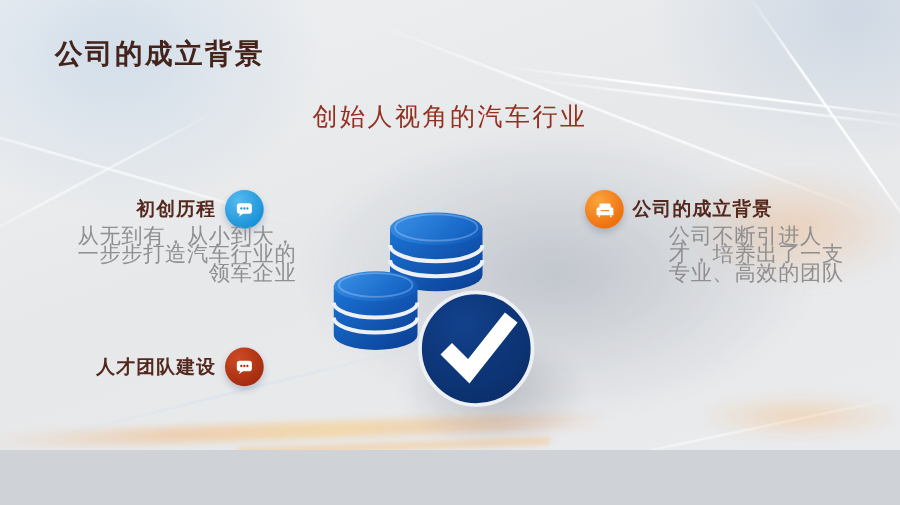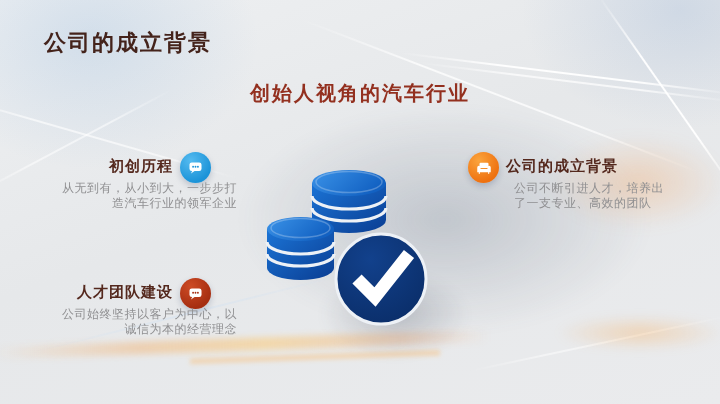--- a/index.html
+++ b/index.html
@@ -1,18 +1,18 @@
 <!DOCTYPE html>
 <html><head>
 <meta charset="utf-8">
 <style>
   * { margin:0; padding:0; box-sizing:border-box; }
   html,body { background:#cfd2d6; }
   .slide {
-    position:relative; width:720px; height:404px; overflow:hidden;
+    position:relative; width:720px; height:360px; overflow:hidden;
     font-family:"Liberation Sans","DejaVu Sans",sans-serif;
     background:linear-gradient(160deg,#eef0f2 0%,#e6e8ea 45%,#eaebed 100%);
   }
   
   .bg, .bg * { position:absolute; pointer-events:none; }
   .glow-tl { left:-80px; top:-90px; width:340px; height:260px;
     background:radial-gradient(ellipse, rgba(150,185,220,.30), transparent 70%); }
   .glow-tr { left:520px; top:-110px; width:320px; height:240px;
     background:radial-gradient(ellipse, rgba(140,170,210,.26), transparent 70%); }
   .car-body { left:230px; top:100px; width:430px; height:240px;
@@ -38,32 +38,32 @@
   .o3 { left:548px; top:135px; width:180px; height:95px;
     background:radial-gradient(ellipse, rgba(245,140,50,.26), transparent 70%); filter:blur(7px); }
   .o4 { left:555px; top:315px; width:170px; height:36px;
     background:radial-gradient(ellipse, rgba(250,160,60,.30), transparent 70%); filter:blur(5px); }
   .wash { inset:0; background:rgba(255,255,255,.30); }
 
   
   .page-title { position:absolute; left:44px; top:28px; font-size:22px; font-weight:bold;
     letter-spacing:2px; color:#44231b; }
   .subtitle { position:absolute; left:0; top:80px; width:720px; text-align:center;
-    font-size:20px; font-weight:bold; letter-spacing:2px; color:#93301f; }
+    font-size:20px; font-weight:normal; letter-spacing:2px; color:#93301f; }
 
   
   .item { position:absolute; }
-  .item-head { display:flex; align-items:center; gap:7px;font-family:Liberation Mono, monospace; }
+  .item-head { display:flex; align-items:center; gap:7px; }
   .item-title { font-size:15px; font-weight:bold; letter-spacing:1px; color:#54281d; line-height:31px; }
-  .item-body { font-size:12px; line-height:15px; color:#8f8f91; letter-spacing:.5px; }
+  .item-body { font-size:17px; line-height:15px; color:#8f8f91; letter-spacing:.5px; }
   .item-left  { left:47px; width:190px; }
   .item-left .item-head { justify-content:flex-end; padding-right:26px; }
   .item-left .item-body { margin:-2px 0 0 auto; width:176px; text-align:right; }
   .item-right { left:468px; width:204px; }
-  .item-right .item-body { margin:-2px 0 0 46px; width:155px; text-align:left; }
+  .item-right .item-body { margin:-2px 0 0 67px; width:155px; text-align:left; }
   .pos-1 { top:152px; } .pos-2 { top:152px; } .pos-3 { top:278px; } .pos-4 { top:280px; }
 
   .icon-circle { flex:0 0 auto; width:31px; height:31px; border-radius:50%;
     display:flex; align-items:center; justify-content:center;
     box-shadow:0 3px 6px rgba(30,50,90,.22); }
   .ic-blue   { background:radial-gradient(circle at 35% 28%, #55bbf0, #1b93d8 72%); color:#1b93d8; }
   .ic-orange { background:radial-gradient(circle at 35% 28%, #fba43c, #ee7110 72%); color:#ee7110; }
   .ic-red    { background:radial-gradient(circle at 35% 28%, #cd4b25, #a52d10 72%); color:#a52d10; }
   .ic-navy   { background:radial-gradient(circle at 35% 28%, #1a6cba, #073e80 72%); color:#073e80; }
 
@@ -135,21 +135,20 @@
       <span class="icon-circle ic-red">
         <svg viewBox="0 0 24 24" width="17" height="17" aria-hidden="true">
           <rect x="3.5" y="5" width="17" height="12" rx="3.2" fill="#fff"></rect>
           <path d="M7.5 16.5 L5.6 20.4 L11.2 16.5 Z" fill="#fff"></path>
           <circle cx="8.6" cy="11" r="1.3" fill="currentColor"></circle>
           <circle cx="12" cy="11" r="1.3" fill="currentColor"></circle>
           <circle cx="15.4" cy="11" r="1.3" fill="currentColor"></circle>
         </svg>
       </span>
     </div>
-    <p class="item-body">公司始终坚持以客户为中心，以诚信为本的经营理念</p>
   </div>
 
 
   <svg class="illustration" viewBox="0 0 185 175" aria-hidden="true">
     <defs>
       <linearGradient id="coinBody" x1="0" y1="0" x2="1" y2="1">
         <stop offset="0" stop-color="#1b74d6"></stop>
         <stop offset="1" stop-color="#0a3d92"></stop>
       </linearGradient>
       <linearGradient id="coinTop" x1="0" y1="0" x2="1" y2="0.4">

